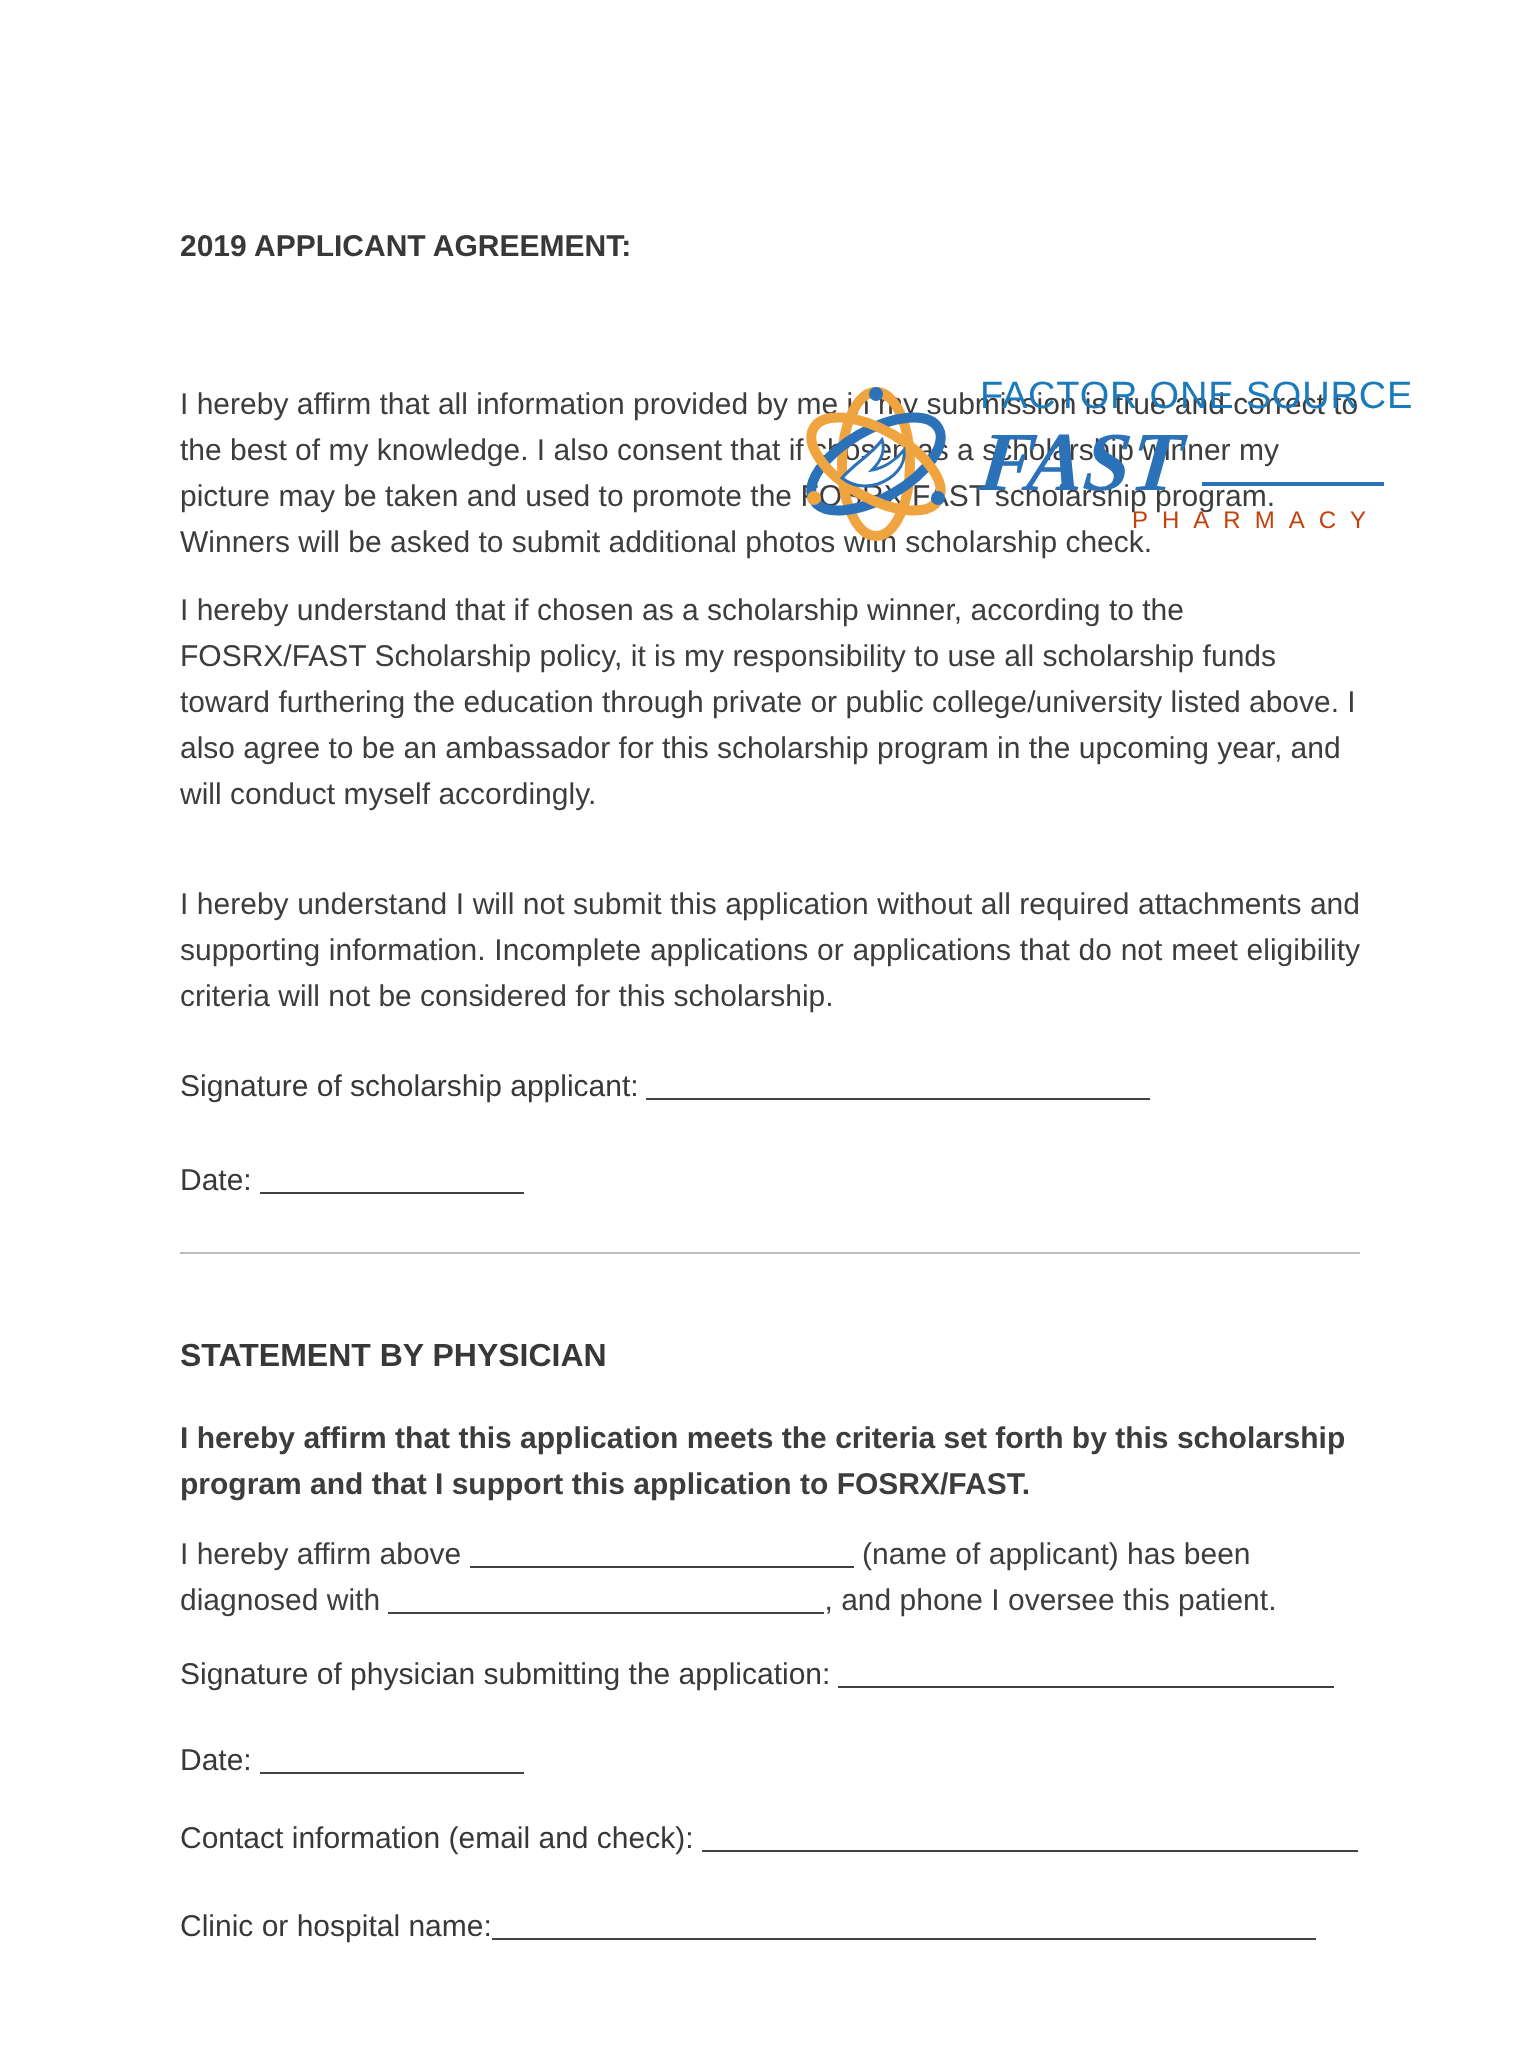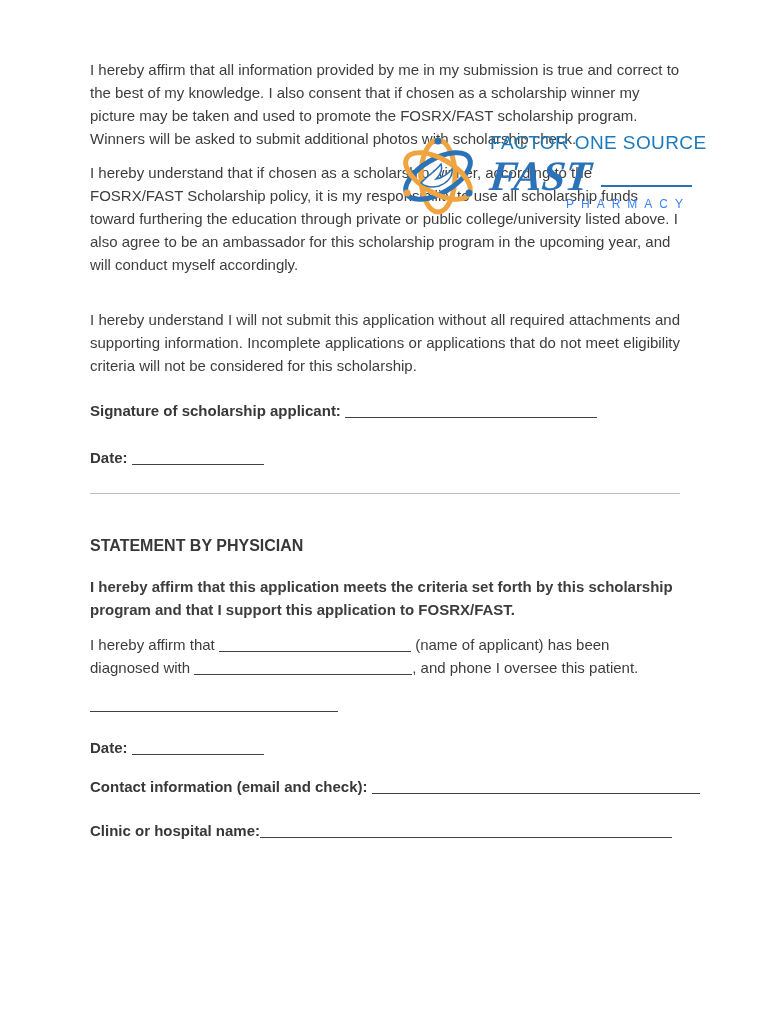--- a/index.html
+++ b/index.html
@@ -39,31 +39,31 @@
     font-size: 42px; line-height: 40px;
     color: #2b72b8;
     transform: skewX(-6deg);
   }
   .logo-rule {
     flex: 1; height: 0;
     border-top: 2px solid #2b72b8;
     margin: 0 0 9px 10px;
   }
   .logo-pharmacy {
-    color: #3b82f6; font-size: 12px;
+    color: #c2410c; font-size: 12px;
     letter-spacing: 7px;
     text-align: right;
     margin-top: 1px;
     padding-right: 2px;
   }
   
   p.body-para { line-height: 23px; margin-top: 11px; }
   p.first-para { margin-top: 58px; }
   p.justify { text-align: justify; margin-top: 32px; }
-  .b { font-weight: bold; color: #383838; }
+  .b { font-weight: normal; color: #383838; }
   .row { line-height: 23px; white-space: nowrap; }
   .blank {
     display: inline-block;
     border-bottom: 1.5px solid #414141;
     height: 13px;
     vertical-align: -2px;
   }
   .w250 { width: 252px; } .w130 { width: 132px; }
   .w195 { width: 192px; } .w215 { width: 218px; }
   .w245 { width: 248px; } .w325 { width: 328px; }
@@ -83,20 +83,21 @@
   .sig2-row     { margin-top: 14px; }
   .date2-row    { margin-top: 20px; }
   .contact-row  { margin-top: 16px; }
   .clinic-row   { margin-top: 21px; }
 </style>
 </head>
 <body>
 
 <div class="page">
 
+  <h1 class="doc-heading">2019 APPLICANT AGREEMENT:</h1>
 
   <div class="logo">
     <svg width="88" height="88" viewBox="0 0 88 88">
       <g fill="none" stroke-width="5">
         <ellipse cx="44" cy="44" rx="17" ry="36" stroke="#f0a440"></ellipse>
         <ellipse cx="44" cy="44" rx="17" ry="36" stroke="#2b72b8" transform="rotate(60 44 44)"></ellipse>
         <ellipse cx="44" cy="44" rx="17" ry="36" stroke="#f0a440" transform="rotate(-60 44 44)"></ellipse>
       </g>
       <circle cx="44" cy="9" r="3.5" fill="#2b72b8"></circle>
       <circle cx="13" cy="61" r="3.5" fill="#f0a440"></circle>
@@ -127,27 +128,28 @@
     <span class="blank w130"></span>
   </div>
 
   <hr class="divider">
 
   <h2 class="section-heading">STATEMENT BY PHYSICIAN</h2>
 
   <p class="intro-para">I hereby affirm that this application meets the criteria set forth by this scholarship program and that I support this application to FOSRX/FAST.</p>
 
   <p class="affirm-para">
-    <span>I hereby affirm that</span>
+    <span>I hereby affirm above</span>
     <span class="blank w195"></span>
     <span>(name of applicant) has been diagnosed with</span>
     <span class="blank w215"></span><span>, and phone I oversee this patient.</span>
   </p>
 
   <div class="row sig2-row">
+    <span class="b">Signature of physician submitting the application:</span>
     <span class="blank w245"></span>
   </div>
 
   <div class="row date2-row">
     <span class="b">Date:</span>
     <span class="blank w130"></span>
   </div>
 
   <div class="row contact-row">
     <span class="b">Contact information (email and check):</span>

